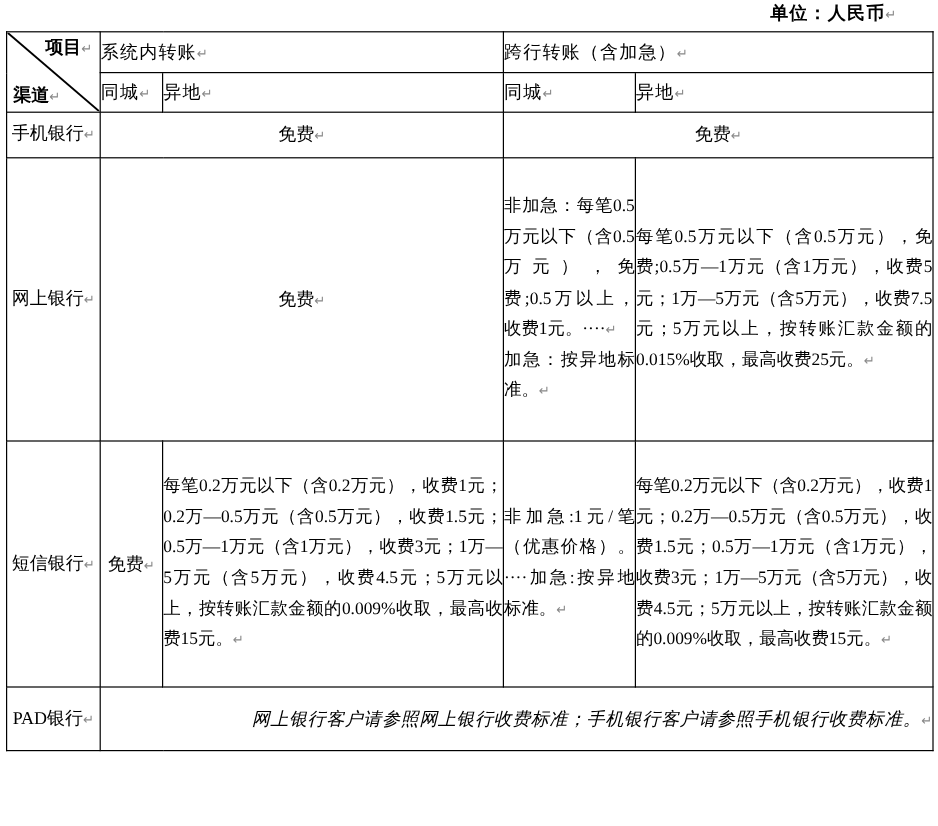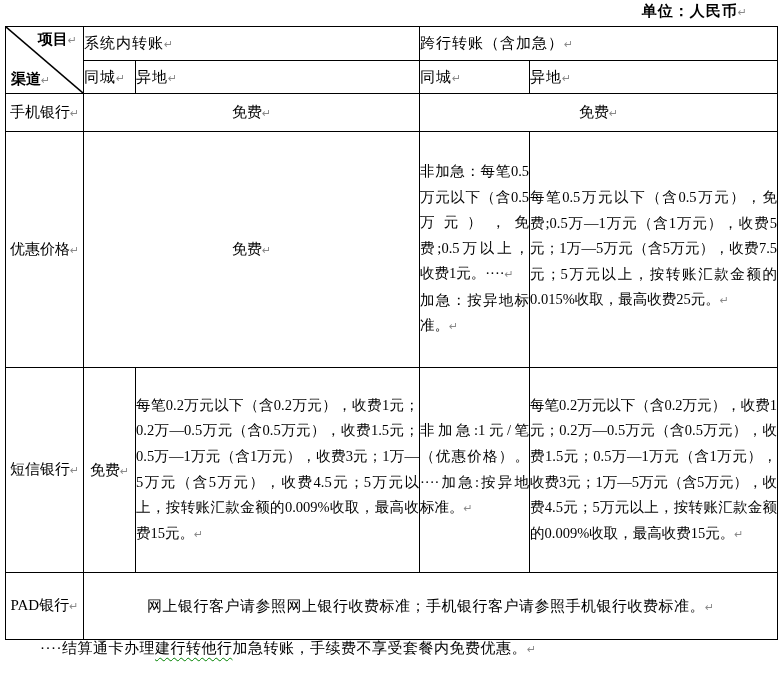--- a/index.html
+++ b/index.html
@@ -33,21 +33,21 @@
   .labelc{text-align:center;font-size:15px;line-height:25px;padding:0 11px;}
   .free{text-align:center;font-size:15px;}
   .longtext{
     text-align:justify;font-size:14.5px;line-height:25.6px;
     padding:2px 9px 2px 10px;
   }
   .narrowtext{
     text-align:justify;font-size:14.5px;line-height:25.6px;
     padding:2px 9px 2px 9px;
   }
-  .padtext{text-align:center;font-size:15px;padding-left:12px;letter-spacing:0.5px;}
+  .padtext{text-align:right;font-size:15px;padding-left:12px;letter-spacing:0.5px;font-style:italic;}
   .notes{
     position:absolute;left:40px;top:636px;width:720px;
     font-size:15px;line-height:25px;letter-spacing:0.5px;
   }
   .notes .bold{font-weight:bold;}
   .squiggle{
     text-decoration:underline;
     text-decoration-style:wavy;
     text-decoration-color:#008000;
     text-decoration-thickness:1px;
@@ -88,39 +88,38 @@
     <th class="hdr"><span>异地</span><span class="pmark">↵</span></th>
   </tr>
 
   <tr style="height:38px">
     <td class="labelc"><span>手机银行</span><span class="pmark">↵</span></td>
     <td class="free" colspan="2"><span>免费</span><span class="pmark">↵</span></td>
     <td class="free" colspan="2"><span>免费</span><span class="pmark">↵</span></td>
   </tr>
 
   <tr style="height:236px">
-    <td class="labelc"><span>优惠价格</span><span class="pmark">↵</span></td>
+    <td class="labelc"><span>网上银行</span><span class="pmark">↵</span></td>
     <td class="free" colspan="2"><span>免费</span><span class="pmark">↵</span></td>
     <td class="narrowtext">
       <div><span>非加急：每笔0.5万元以下（含0.5万元），免费;0.5万以上，收费1元。····</span><span class="pmark">↵</span></div>
       <div><span>加急：按异地标准。</span><span class="pmark">↵</span></div>
     </td>
     <td class="longtext"><span>每笔0.5万元以下（含0.5万元），免费;0.5万—1万元（含1万元），收费5元；1万—5万元（含5万元），收费7.5元；5万元以上，按转账汇款金额的0.015%收取，最高收费25元。</span><span class="pmark">↵</span></td>
   </tr>
 
   <tr style="height:205px">
     <td class="labelc"><span>短信银行</span><span class="pmark">↵</span></td>
     <td class="free"><span>免费</span><span class="pmark">↵</span></td>
     <td class="longtext"><span>每笔0.2万元以下（含0.2万元），收费1元；0.2万—0.5万元（含0.5万元），收费1.5元；0.5万—1万元（含1万元），收费3元；1万—5万元（含5万元），收费4.5元；5万元以上，按转账汇款金额的0.009%收取，最高收费15元。</span><span class="pmark">↵</span></td>
     <td class="narrowtext"><span>非加急:1元/笔（优惠价格）。····加急:按异地标准。</span><span class="pmark">↵</span></td>
     <td class="longtext"><span>每笔0.2万元以下（含0.2万元），收费1元；0.2万—0.5万元（含0.5万元），收费1.5元；0.5万—1万元（含1万元），收费3元；1万—5万元（含5万元），收费4.5元；5万元以上，按转账汇款金额的0.009%收取，最高收费15元。</span><span class="pmark">↵</span></td>
   </tr>
 
-  <tr style="height:67px">
+  <tr style="height:53px">
     <td class="labelc"><span>PAD银行</span><span class="pmark">↵</span></td>
     <td class="padtext" colspan="4"><span>网上银行客户请参照网上银行收费标准；手机银行客户请参照手机银行收费标准。</span><span class="pmark">↵</span></td>
   </tr>
 </tbody>
   </table>
 
 <div class="notes">
-  <div><span>····结算通卡办理</span><span class="squiggle">建行转他行</span><span>加急转账，手续费不享受套餐内免费优惠。</span><span class="pmark">↵</span></div>
 </div>
 
 </body></html>

